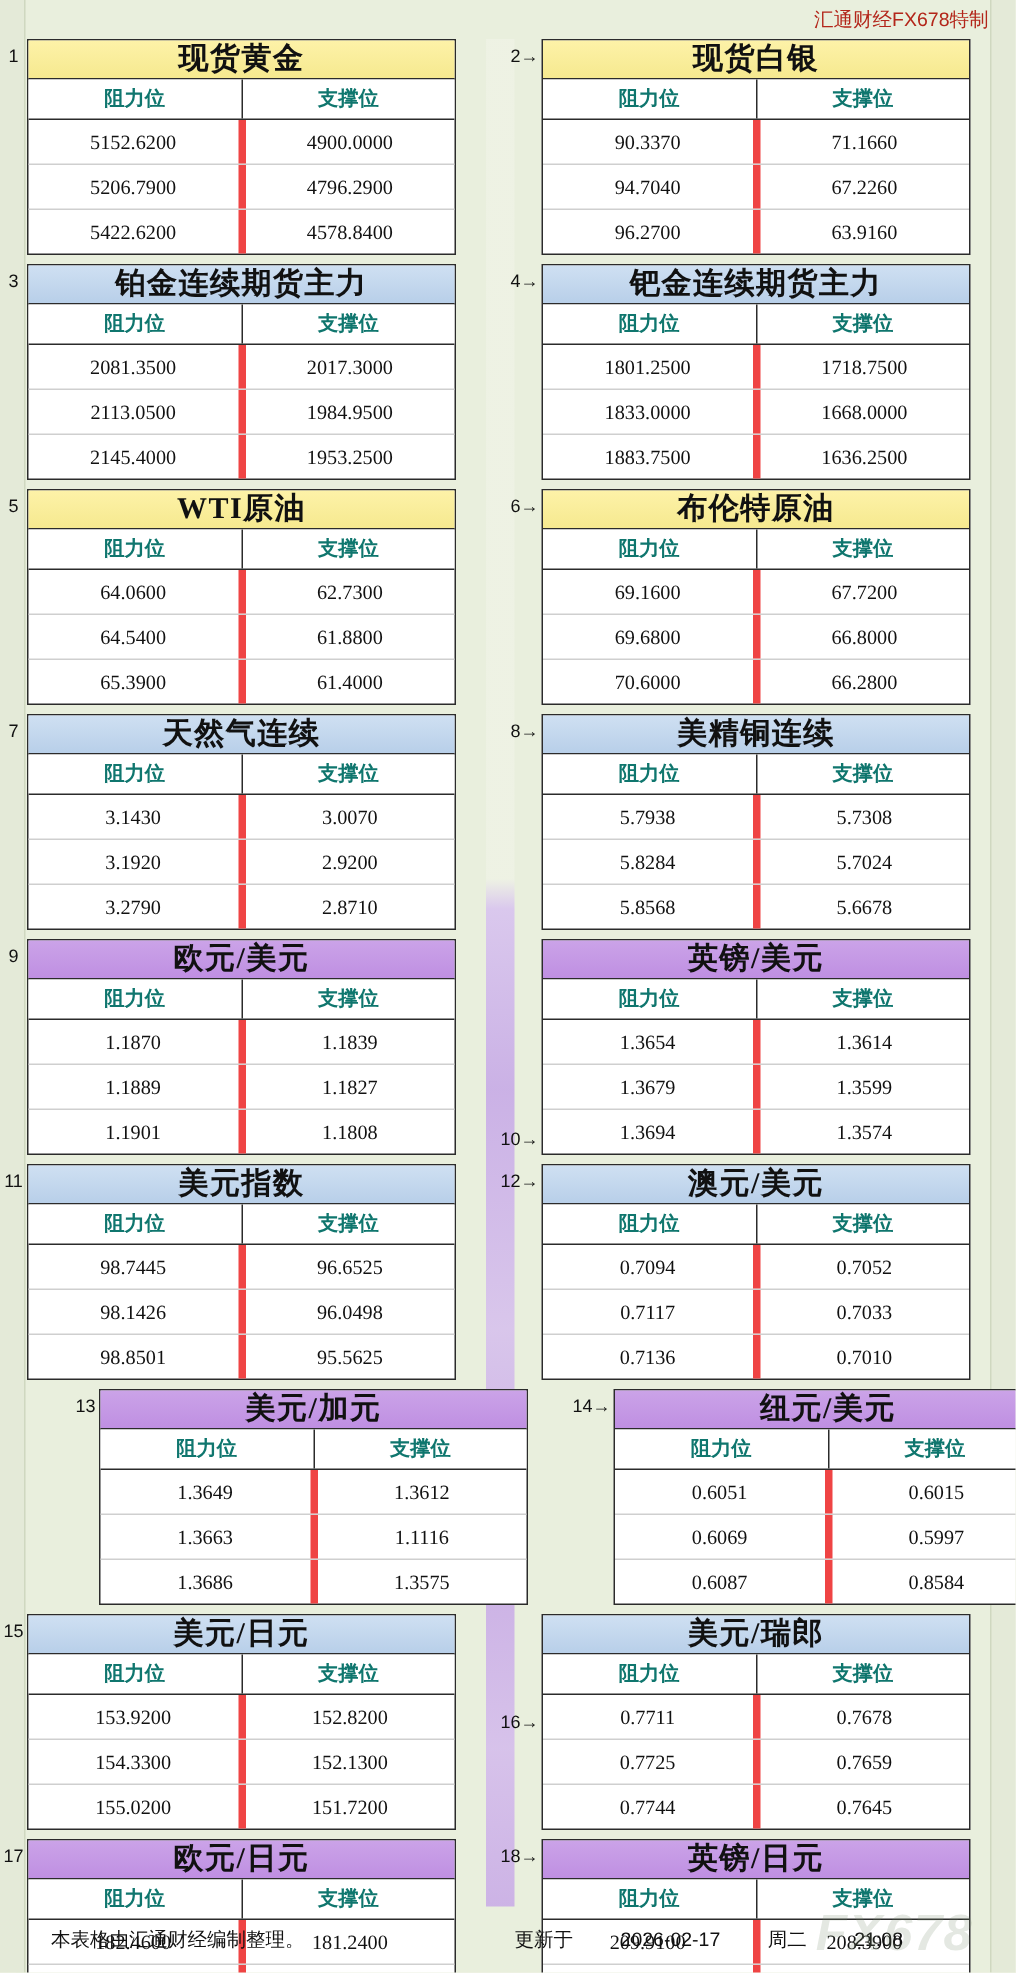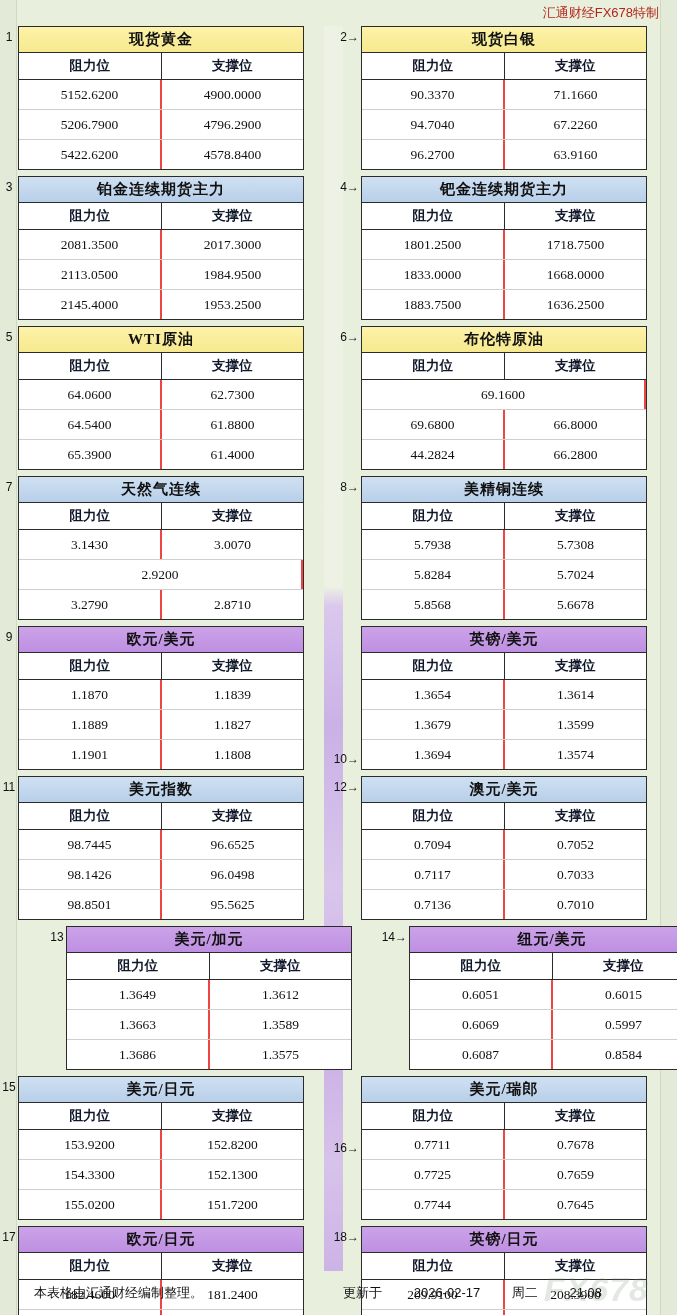--- a/index.html
+++ b/index.html
@@ -117,58 +117,58 @@
     flex: 0 0 286px;
     width: 286px;
     border: 1px solid #2b2b2b;
     box-sizing: border-box;
     background: #fff;
   }
   .card .title {
     height: 25px;
     line-height: 25px;
     text-align: center;
-    font-size: 15px;
+    font-size: 20px;
     font-weight: bold;
     color: #111;
     border-bottom: 1px solid #2b2b2b;
     letter-spacing: 1px;
   }
   .card .subhead {
     display: flex;
     height: 26px;
     border-bottom: 1px solid #2b2b2b;
     background: #ffffff;
   }
   .card .subhead div {
     flex: 1 1 50%;
     line-height: 26px;
     text-align: center;
     font-size: 13.5px;
     font-weight: bold;
-    color: #0f172a;
+    color: #0f766e;
   }
   .card .subhead div:first-child {
     border-right: 1px solid #2b2b2b;
   }
   .card .datarow {
     display: flex;
     height: 29px;
     border-bottom: 1px solid #cfcfcf;
   }
   .card .datarow:last-child { border-bottom: none; }
   .card .datarow div {
     flex: 1 1 50%;
     line-height: 29px;
     text-align: center;
     font-size: 13.5px;
     color: #111;
     font-family: "Liberation Serif", serif;
   }
-  .card .datarow div:first-child { border-right: 2px solid #ef4444; }
+  .card .datarow div:first-child { border-right: 5px solid #ef4444; }
 
   .t-gold  { background: linear-gradient(to bottom, #fdf2a8, #f6e98f); }
   .t-blue  { background: linear-gradient(to bottom, #cfe0f2, #b8cfe9); }
   .t-purple{ background: linear-gradient(to bottom, #cba3e8, #bf8fe2); }
 
   .rowgap { height: 6px; }
 
   
   .gutter-ribbon {
     position: absolute;
@@ -325,47 +325,49 @@
         <div style="display: flex; align-items: flex-start;">
           <div class="numcell arrow">6→</div>
           <div class="card">
             <div class="title t-gold">布伦特原油</div>
             <div class="subhead">
               <div>阻力位</div>
               <div>支撑位</div>
             </div>
             <div class="datarow">
               <div>69.1600</div>
+              <div>67.7200</div>
             </div>
             <div class="datarow">
               <div>69.6800</div>
               <div>66.8000</div>
             </div>
             <div class="datarow">
-              <div>44.2824</div>
+              <div>70.6000</div>
               <div>66.2800</div>
             </div>
           </div>
         </div>
       </div>
       <div class="rowgap"></div>
       <div class="row">
         <div style="display: flex; align-items: flex-start;">
           <div class="numcell">7</div>
           <div class="card">
             <div class="title t-blue">天然气连续</div>
             <div class="subhead">
               <div>阻力位</div>
               <div>支撑位</div>
             </div>
             <div class="datarow">
               <div>3.1430</div>
               <div>3.0070</div>
             </div>
             <div class="datarow">
+              <div>3.1920</div>
               <div>2.9200</div>
             </div>
             <div class="datarow">
               <div>3.2790</div>
               <div>2.8710</div>
             </div>
           </div>
         </div>
         <div class="gutter"></div>
         <div style="display: flex; align-items: flex-start;">
@@ -496,21 +498,21 @@
             <div class="subhead">
               <div>阻力位</div>
               <div>支撑位</div>
             </div>
             <div class="datarow">
               <div>1.3649</div>
               <div>1.3612</div>
             </div>
             <div class="datarow">
               <div>1.3663</div>
-              <div>1.3589</div>
+              <div>1.1116</div>
             </div>
             <div class="datarow">
               <div>1.3686</div>
               <div>1.3575</div>
             </div>
           </div>
         </div>
         <div class="gutter"></div>
         <div style="display: flex; align-items: flex-start;">
           <div class="numcell arrow">14→</div>

